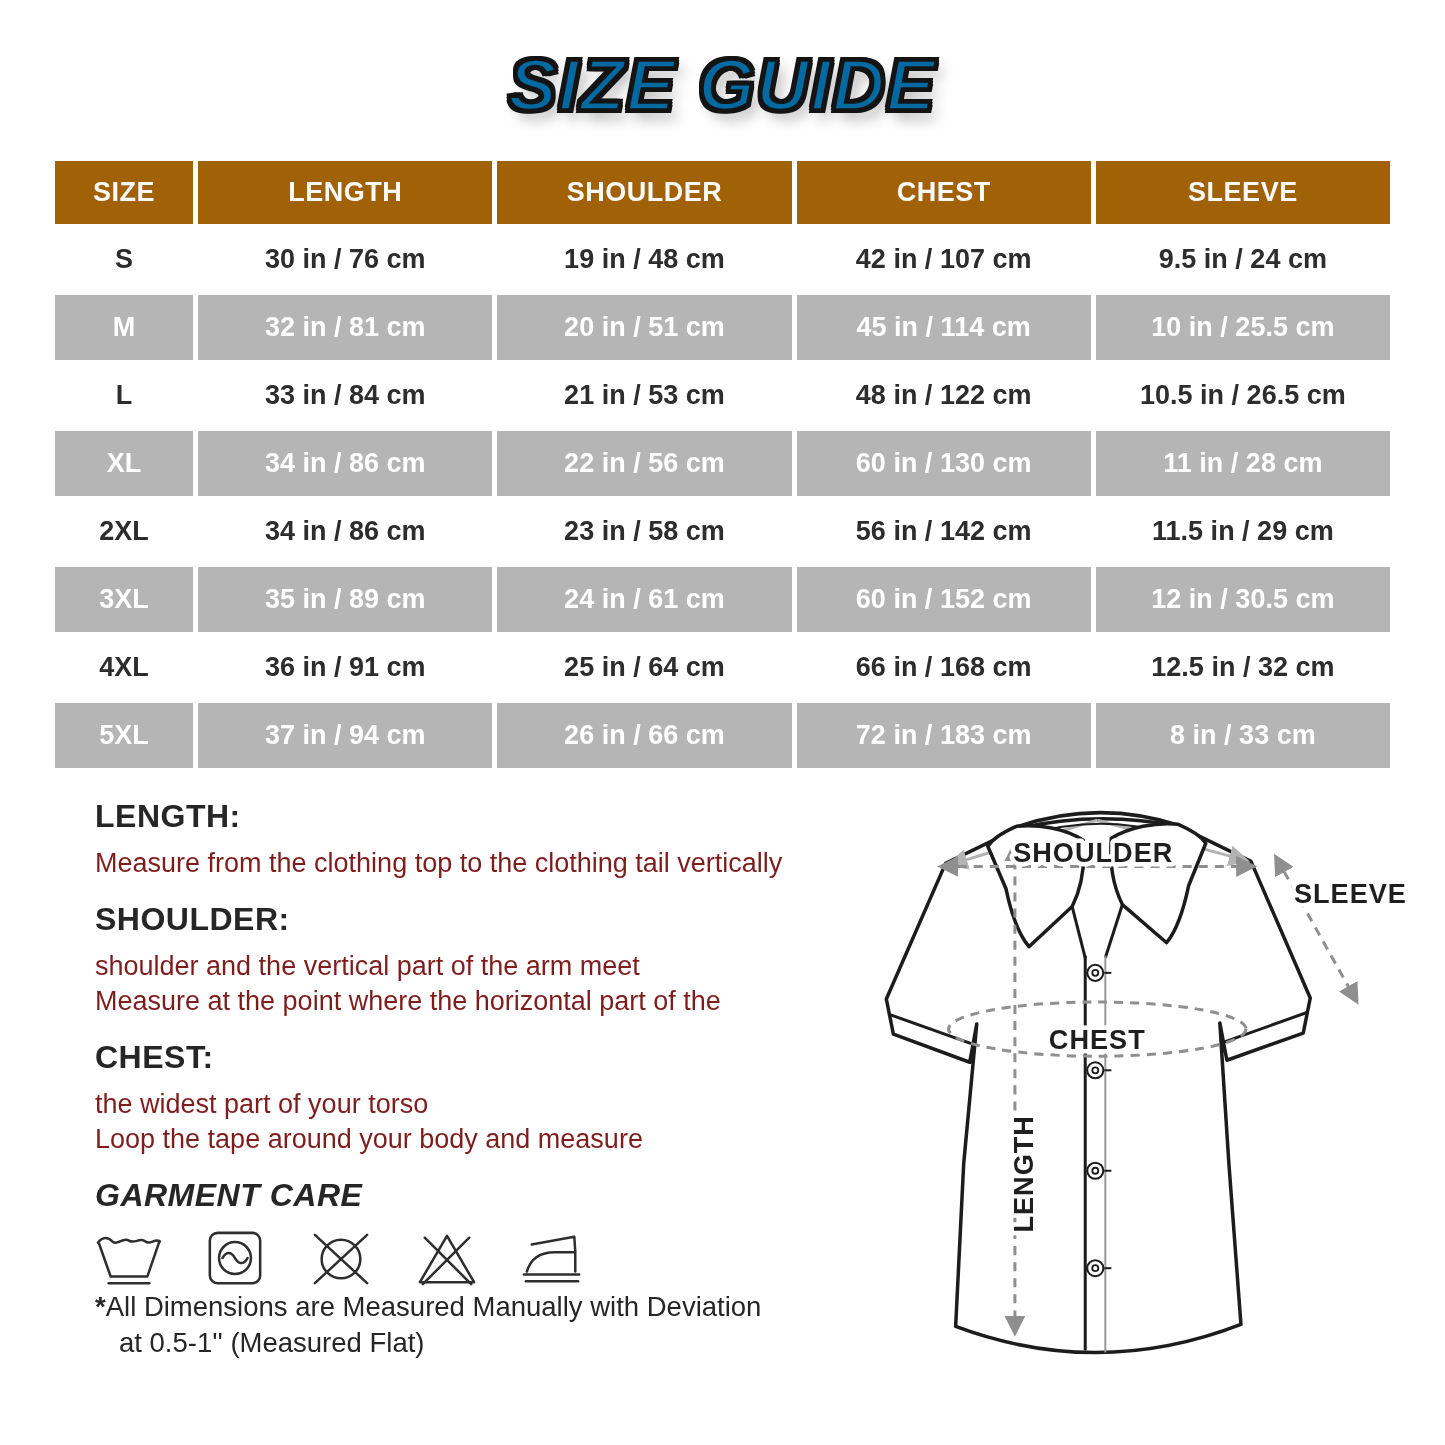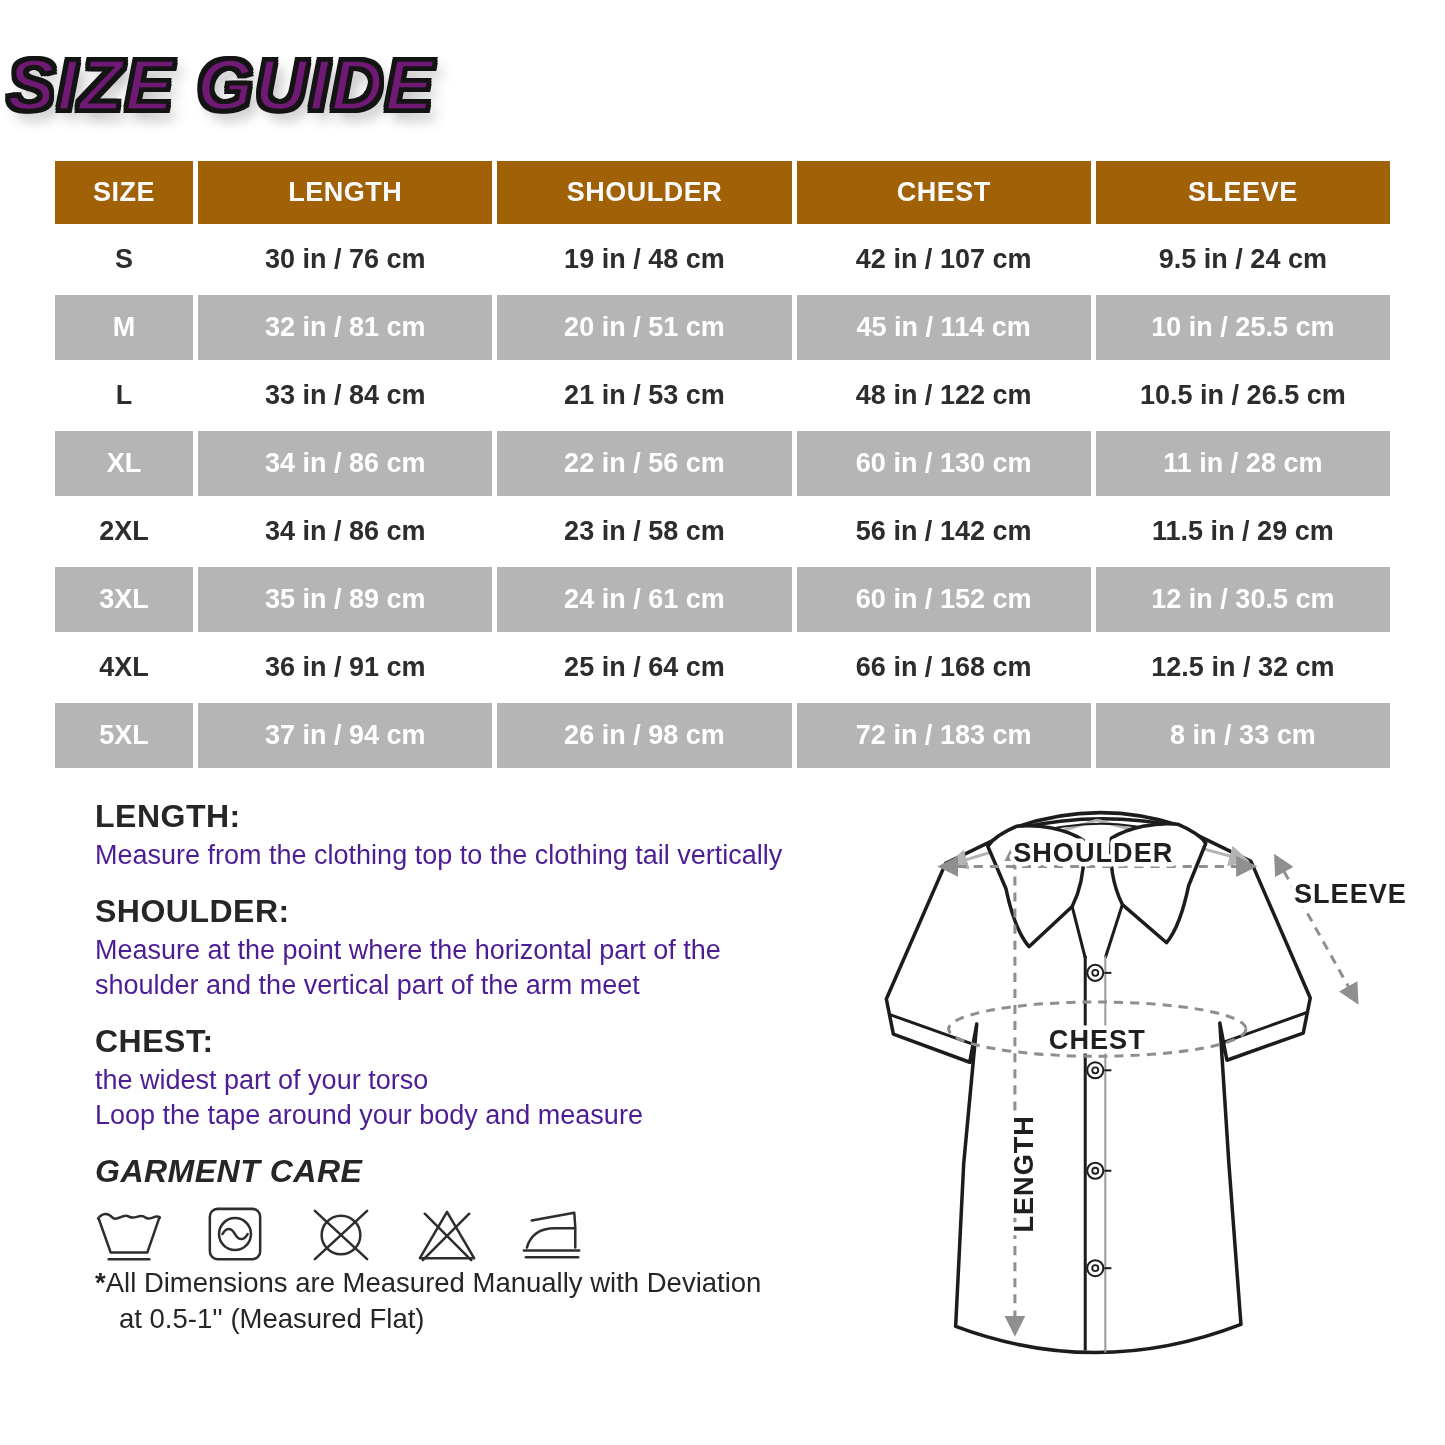--- a/index.html
+++ b/index.html
@@ -3,29 +3,28 @@
 <meta charset="utf-8">
 <style>
   html,body { margin:0; padding:0; background:#ffffff; }
   .page {
     position:relative; width:1445px; height:1445px; overflow:hidden;
     background:#ffffff; font-family:"Liberation Sans", sans-serif; color:#2d2d2d;
   }
 
   
   .title {
-    position:absolute; top:44px; left:0; right:0; 
+    position:absolute; top:44px; left:0; right:0; text-align:center;
     font-size:72px; font-weight:bold; font-style:italic; letter-spacing:2px;
-    color:#701a75;
+    color:#0369a1;
     -webkit-text-stroke:3.5px #141414;
     text-shadow:
       -3px -3px 0 #141414, 3px -3px 0 #141414, -3px 3px 0 #141414, 3px 3px 0 #141414,
       -3px 0 0 #141414, 3px 0 0 #141414, 0 -3px 0 #141414, 0 3px 0 #141414,
       7px 9px 14px rgba(0,0,0,0.30);
-    padding-left: 7px;
   }
 
   
   table.size-table {
     position:absolute; top:158px; left:50px; width:1345px;
     border-collapse:separate; border-spacing:5px 3px; table-layout:fixed;
   }
   .size-table col.c-size { width:10.5%; }
   .size-table th {
     background:#a16207; color:#fafafa; height:61px;
@@ -36,21 +35,21 @@
     font-size:27px; font-weight:bold; text-align:center;
   }
   .size-table tr.shaded td { background:#b5b5b5; color:#ffffff; }
 
   
   .info { position:absolute; left:95px; top:798px; width:830px; }
   .info h3 {
     margin:0 0 4px 0; font-size:32px; line-height:36px; font-weight:bold;
     color:#262626; letter-spacing:0.5px;
   }
-  .info p { margin:4px 0 20px 0; font-size:27px; line-height:35px; color:#4c1d95; }
+  .info p { margin:12px 0 20px 0; font-size:27px; line-height:35px; color:#7f1d1d; }
   .info p .ln { display:block; white-space:nowrap; }
   .gc-head { margin-bottom:16px !important;font-style:italic; }
 
   .care-icons { display:flex; gap:38px; align-items:flex-start; height:60px; }
   .care-icons svg { width:68px; height:60px; display:block; }
   .care-icons path, .care-icons line, .care-icons circle, .care-icons rect {
     fill:none; stroke:#2e2e2e; stroke-width:2.6; stroke-linecap:round; stroke-linejoin:round;
   }
 
   .note { font-size:27.5px; line-height:36px; color:#262626; }
@@ -137,36 +136,36 @@
         <tr>
           <td>4XL</td>
           <td>36 in / 91 cm</td>
           <td>25 in / 64 cm</td>
           <td>66 in / 168 cm</td>
           <td>12.5 in / 32 cm</td>
         </tr>
         <tr class="shaded">
           <td>5XL</td>
           <td>37 in / 94 cm</td>
-          <td>26 in / 98 cm</td>
+          <td>26 in / 66 cm</td>
           <td>72 in / 183 cm</td>
           <td>8 in / 33 cm</td>
         </tr>
       </tbody>
   </table>
 
   <div class="info">
     <h3>LENGTH:</h3>
     <p>
       <span class="ln">Measure from the clothing top to the clothing tail vertically</span>
     </p>
     <h3>SHOULDER:</h3>
     <p>
+      <span class="ln">shoulder and the vertical part of the arm meet</span>
       <span class="ln">Measure at the point where the horizontal part of the</span>
-      <span class="ln">shoulder and the vertical part of the arm meet</span>
     </p>
     <h3>CHEST:</h3>
     <p>
       <span class="ln">the widest part of your torso</span>
       <span class="ln">Loop the tape around your body and measure</span>
     </p>
     <h3 class="gc-head">GARMENT CARE</h3>
 
     <div class="care-icons">
       <svg viewBox="0 0 70 62">

